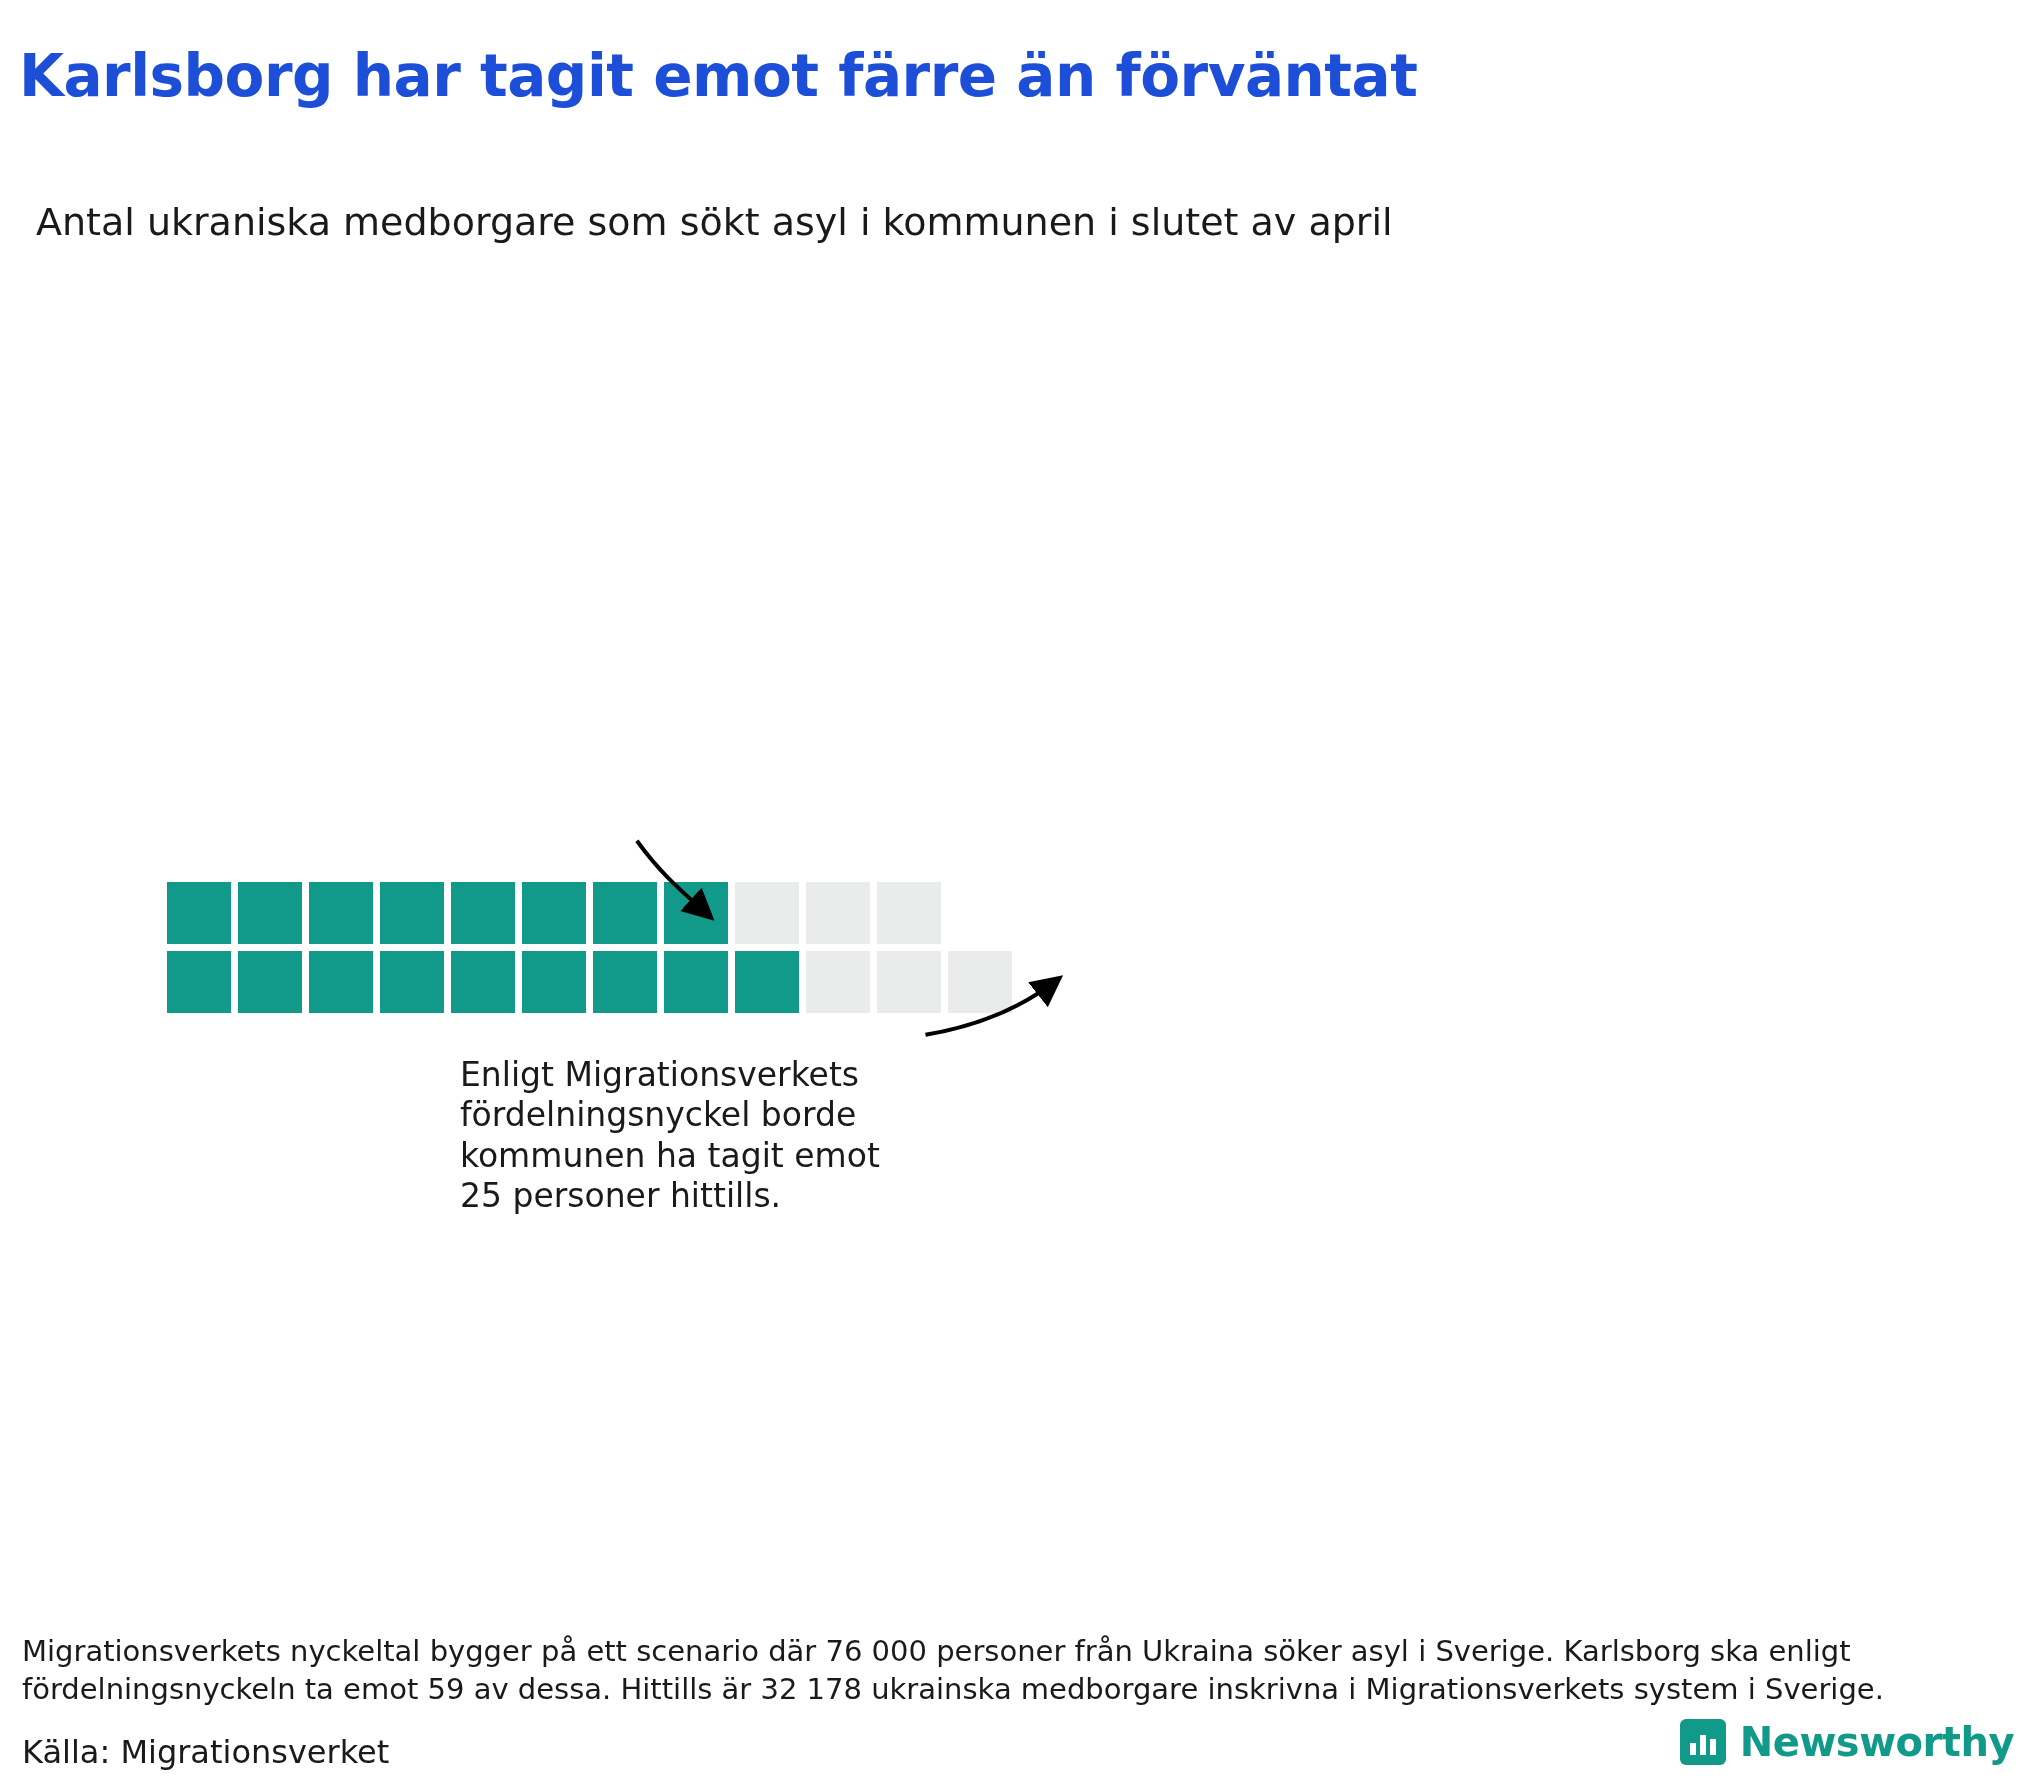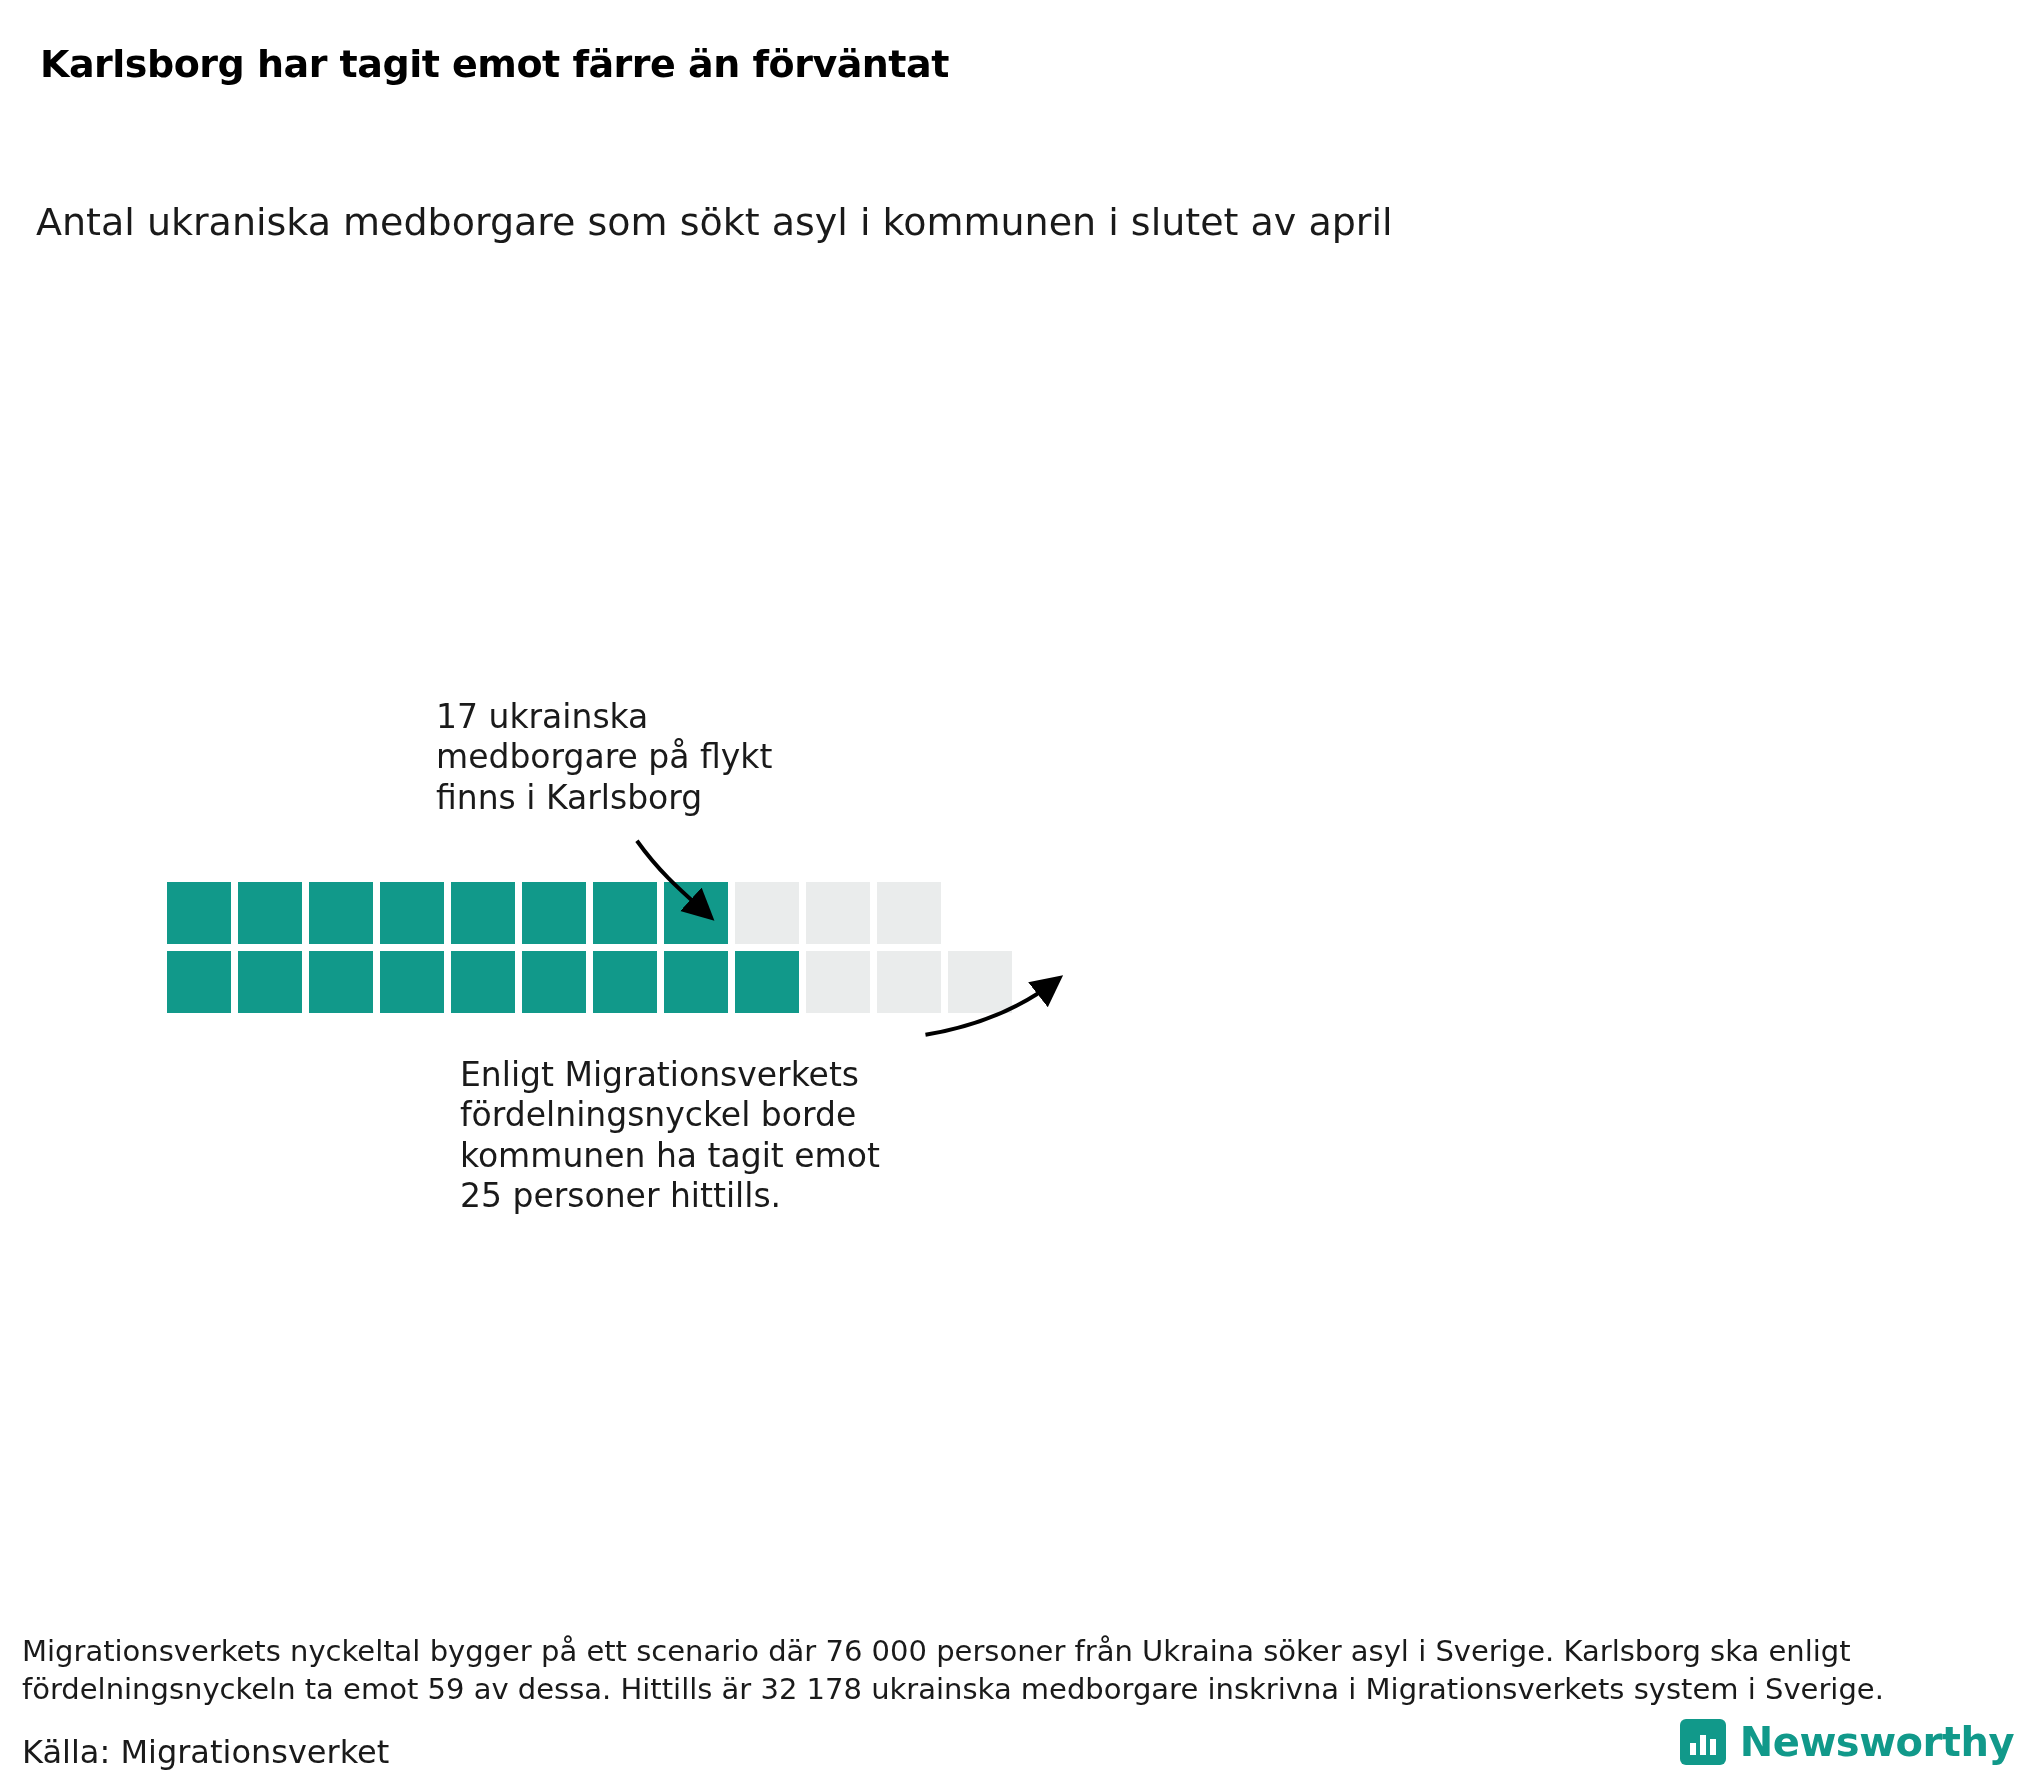--- a/index.html
+++ b/index.html
@@ -17,26 +17,26 @@
   }
   .page {
     position: relative;
     width: 2038px;
     height: 1791px;
     box-sizing: border-box;
     padding: 0 36px;
   }
   .title {
     position: absolute;
-    left: 40px;
+    left: 19px;
     top: 42px;
-    font-size: 38px;
+    font-size: 58px;
     font-weight: bold;
     letter-spacing: -0.5px;
-    color: #000000;
+    color: #1d4ed8;
     white-space: nowrap;
   }
   .subtitle {
     position: absolute;
     left: 36px;
     top: 184px;
     font-size: 38px;
     font-weight: normal;
     color: #1a1a1a;
     white-space: nowrap;
@@ -189,23 +189,20 @@
     <svg class="arrow-svg" viewBox="0 0 2048 1800">
       <defs>
         <marker id="ah" markerWidth="10" markerHeight="10" refX="6" refY="4" orient="auto">
           <path d="M0,0 L8,4 L0,8 z" fill="#000000"></path>
         </marker>
       </defs>
       <path d="M640,845 C665,880 690,900 712,920" stroke="#000000" stroke-width="4" fill="none" marker-end="url(#ah)"></path>
       <path d="M930,1040 C990,1030 1030,1010 1062,985" stroke="#000000" stroke-width="4" fill="none" marker-end="url(#ah)"></path>
     </svg>
 
-    <div class="annot annot-top">17 ukrainska
-medborgare på flykt
-finns i Karlsborg</div>
     <div class="annot annot-bottom">Enligt Migrationsverkets
 fördelningsnyckel borde
 kommunen ha tagit emot
 25 personer hittills.</div>
   </div>
 
   <div class="footnote">Migrationsverkets nyckeltal bygger på ett scenario där 76 000 personer från Ukraina söker asyl i Sverige. Karlsborg ska enligt fördelningsnyckeln ta emot 59 av dessa. Hittills är 32 178 ukrainska medborgare inskrivna i Migrationsverkets system i Sverige.</div>
   <div class="source">Källa: Migrationsverket</div>
 
   <div class="brand">

